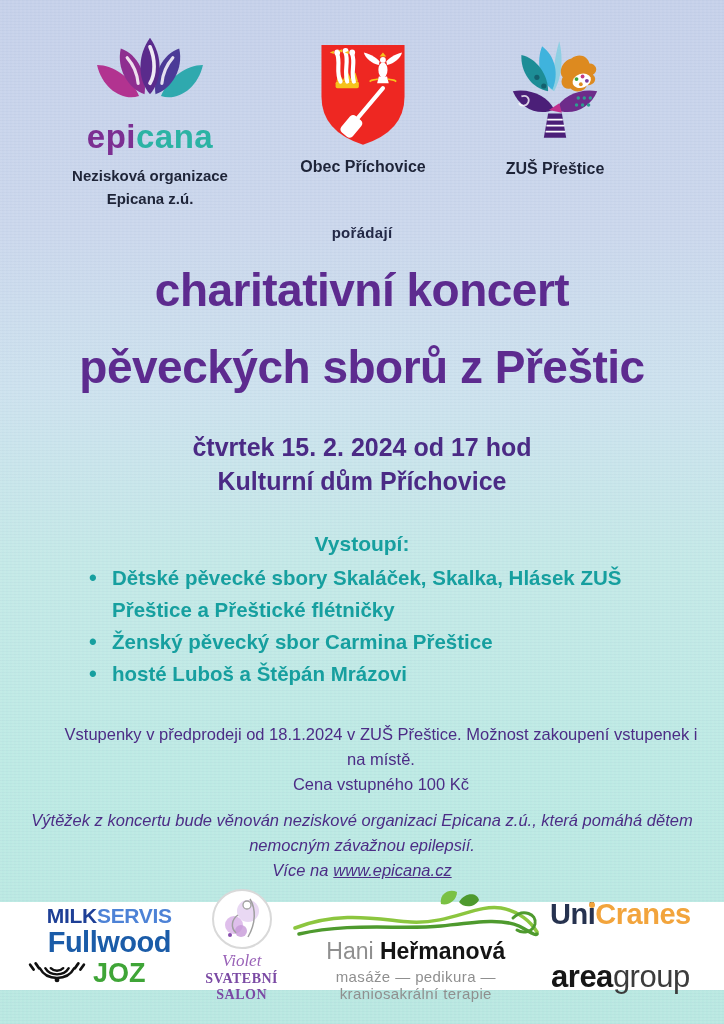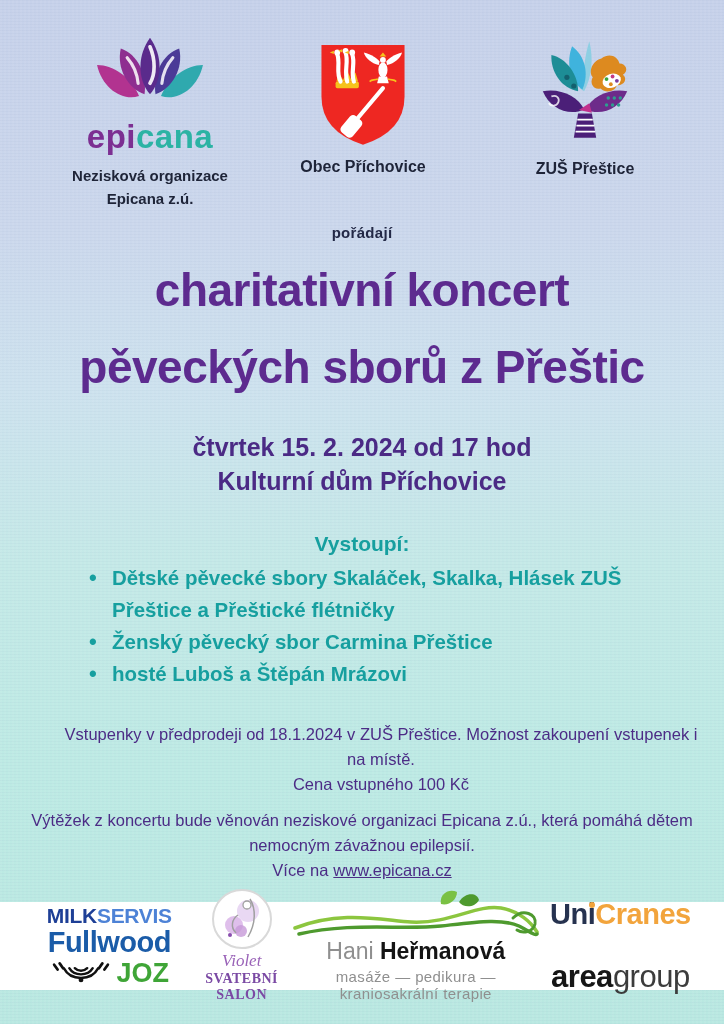--- a/index.html
+++ b/index.html
@@ -13,21 +13,21 @@
   .texture {
     position:absolute; inset:0; pointer-events:none;
     background:
       repeating-linear-gradient(90deg, rgba(255,255,255,.05) 0 2px, transparent 2px 4px),
       repeating-linear-gradient(0deg, rgba(110,130,170,.05) 0 1px, transparent 1px 3px);
   }
   
   .org { position:absolute; text-align:center; color:#1e2438; }
   .org-epicana { left:52px; top:34px; width:196px; }
   .org-obec    { left:285px; top:40px; width:156px; }
-  .org-zus     { left:505px; top:36px; width:160px;text-align:center; }
+  .org-zus     { left:475px; top:36px; width:160px;text-align:center; }
   .ep-word { font-size:33px; font-weight:bold; letter-spacing:.5px; margin-top:-4px; }
   .ep-word .ep1 { color:#7c2f92; }
   .ep-word .ep2 { color:#2bb3a4; }
   .ep-tag { margin-top:8px; font-size:15px; font-weight:bold; line-height:1.55; }
   .ep-tag span { display:block; }
   .org-label { margin-top:8px; font-size:16px; font-weight:bold; }
   .org-obec .org-label { margin-top:6px; }
   
   .poradaji {
     position:absolute; top:224px; left:0; right:0; text-align:center;
@@ -47,36 +47,36 @@
   .lineup-h { text-align:center; font-size:21px; font-weight:bold; }
   .lineup ul { list-style:none; margin:6px 0 0 86px; width:565px;
     font-size:20.5px; font-weight:bold; line-height:32px; }
   .lineup li { position:relative; padding-left:26px; }
   .lineup li::before { content:"•"; position:absolute; left:3px; top:0; font-size:22px; }
   .tickets, .proceeds {
     position:absolute; left:0; right:0; text-align:center;
     font-size:16.5px; line-height:25px; color:#4c2c86; padding:0 20px;
   }
   .tickets { top:722px;margin-left:38px; }
-  .proceeds { top:808px; }
+  .proceeds { top:808px;font-style:italic; }
   .tickets span, .proceeds .pline { display:block; }
   .more .prefix { margin-right:5px; }
   .more .link { text-decoration:underline; cursor:pointer; }
   
   .sponsors {
     position:absolute; top:902px; left:0; width:724px; height:88px;
     background:#ffffff; display:flex; align-items:center;
     justify-content:space-between; padding:0 24px 0 26px;
   }
   .sp { text-align:center; }
   .sp-milkservis { width:180px; line-height:1.05; }
   .ms-line1 { font-size:21px; font-weight:bold; letter-spacing:-.3px; }
   .ms-line1 .ms1 { color:#1e3f96; } .ms-line1 .ms2 { color:#4d82d6; }
   .ms-fullwood { font-size:29px; font-weight:bold; color:#1b5ca8; letter-spacing:-.5px; }
-  .ms-row { display:flex; align-items:center; justify-content:center; gap:5px; margin-top:2px; }
+  .ms-row { display:flex; align-items:center; justify-content:flex-start; gap:5px; margin-top:2px; }
   .ms-joz { font-size:27px; font-weight:bold; color:#3fa537; }
   .sp-violet { width:106px; font-family:"Liberation Serif", serif; color:#7b4aa4; }
   .vi-badge { width:60px; height:60px; margin:0 auto; background:#fff;
     border:2px solid #d9d9d9; border-radius:50%; overflow:hidden; }
   .vi-script { font-style:italic; font-size:17px; color:#9a63b8; margin-top:2px; }
   .vi-caps { font-size:14px; font-weight:bold; letter-spacing:.5px; line-height:1.15; }
   .sp-hani { width:252px; }
   .hani-name { font-size:23px; margin-top:-8px; }
   .hani-name .hn1 { color:#8f8f8f; }
   .hani-name .hn2 { color:#141414; font-weight:bold; }

